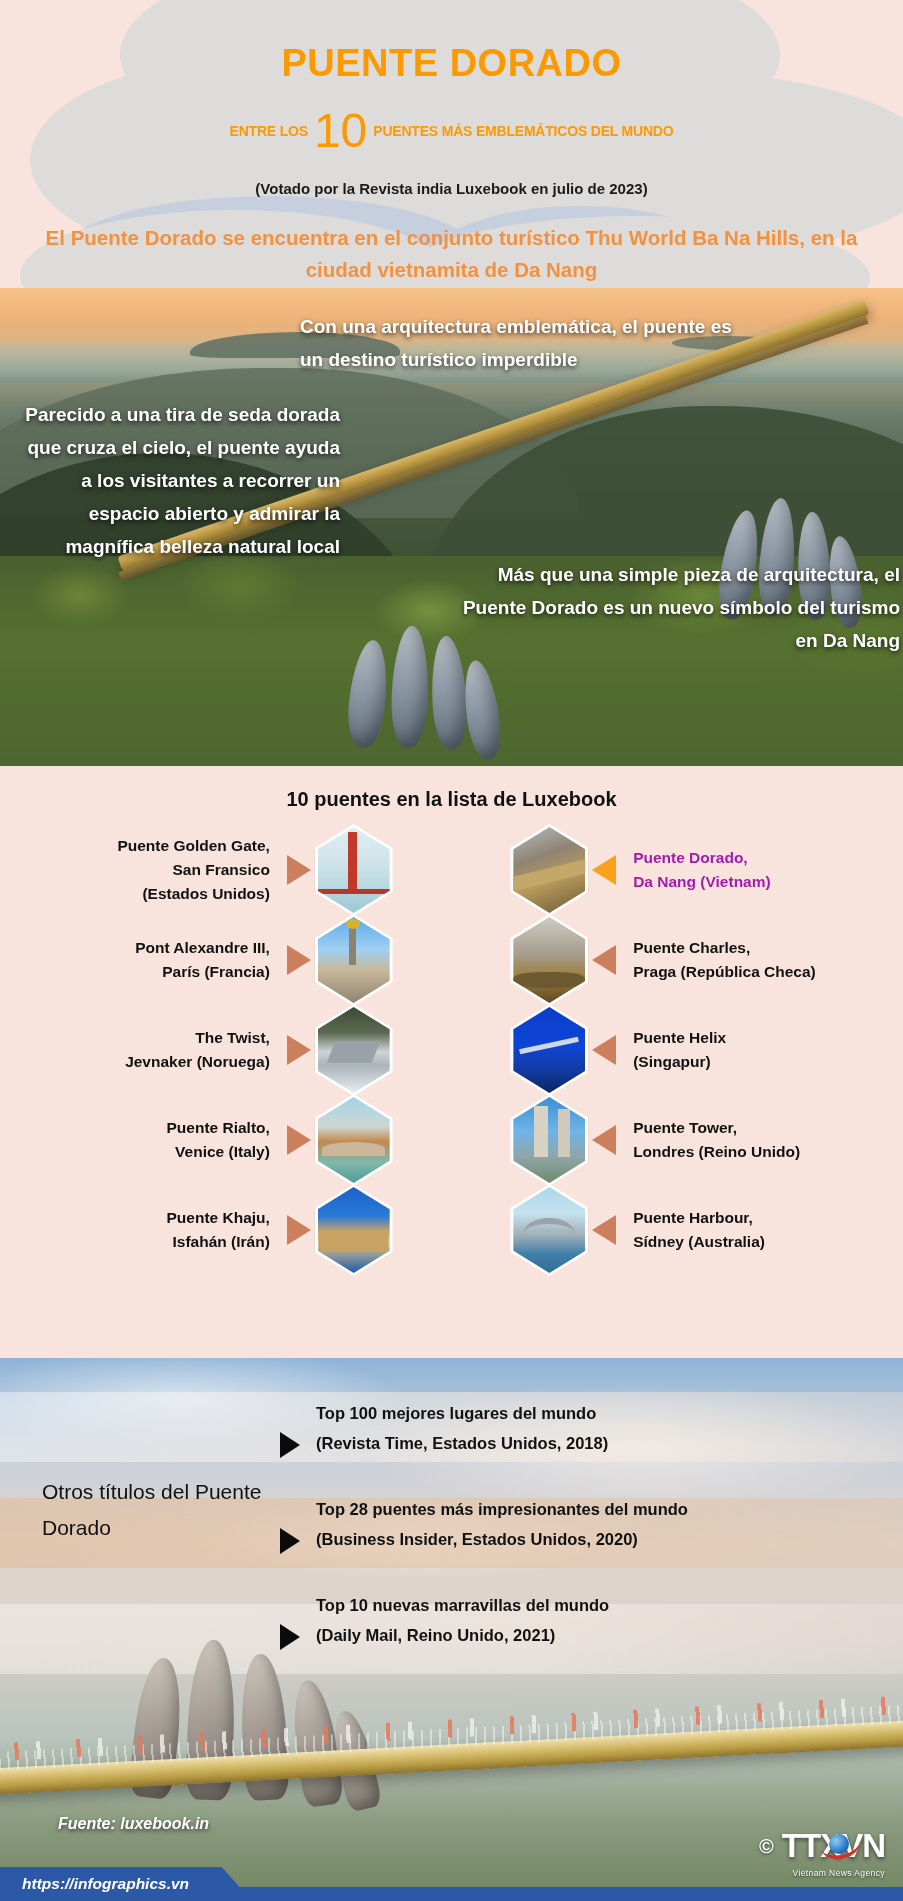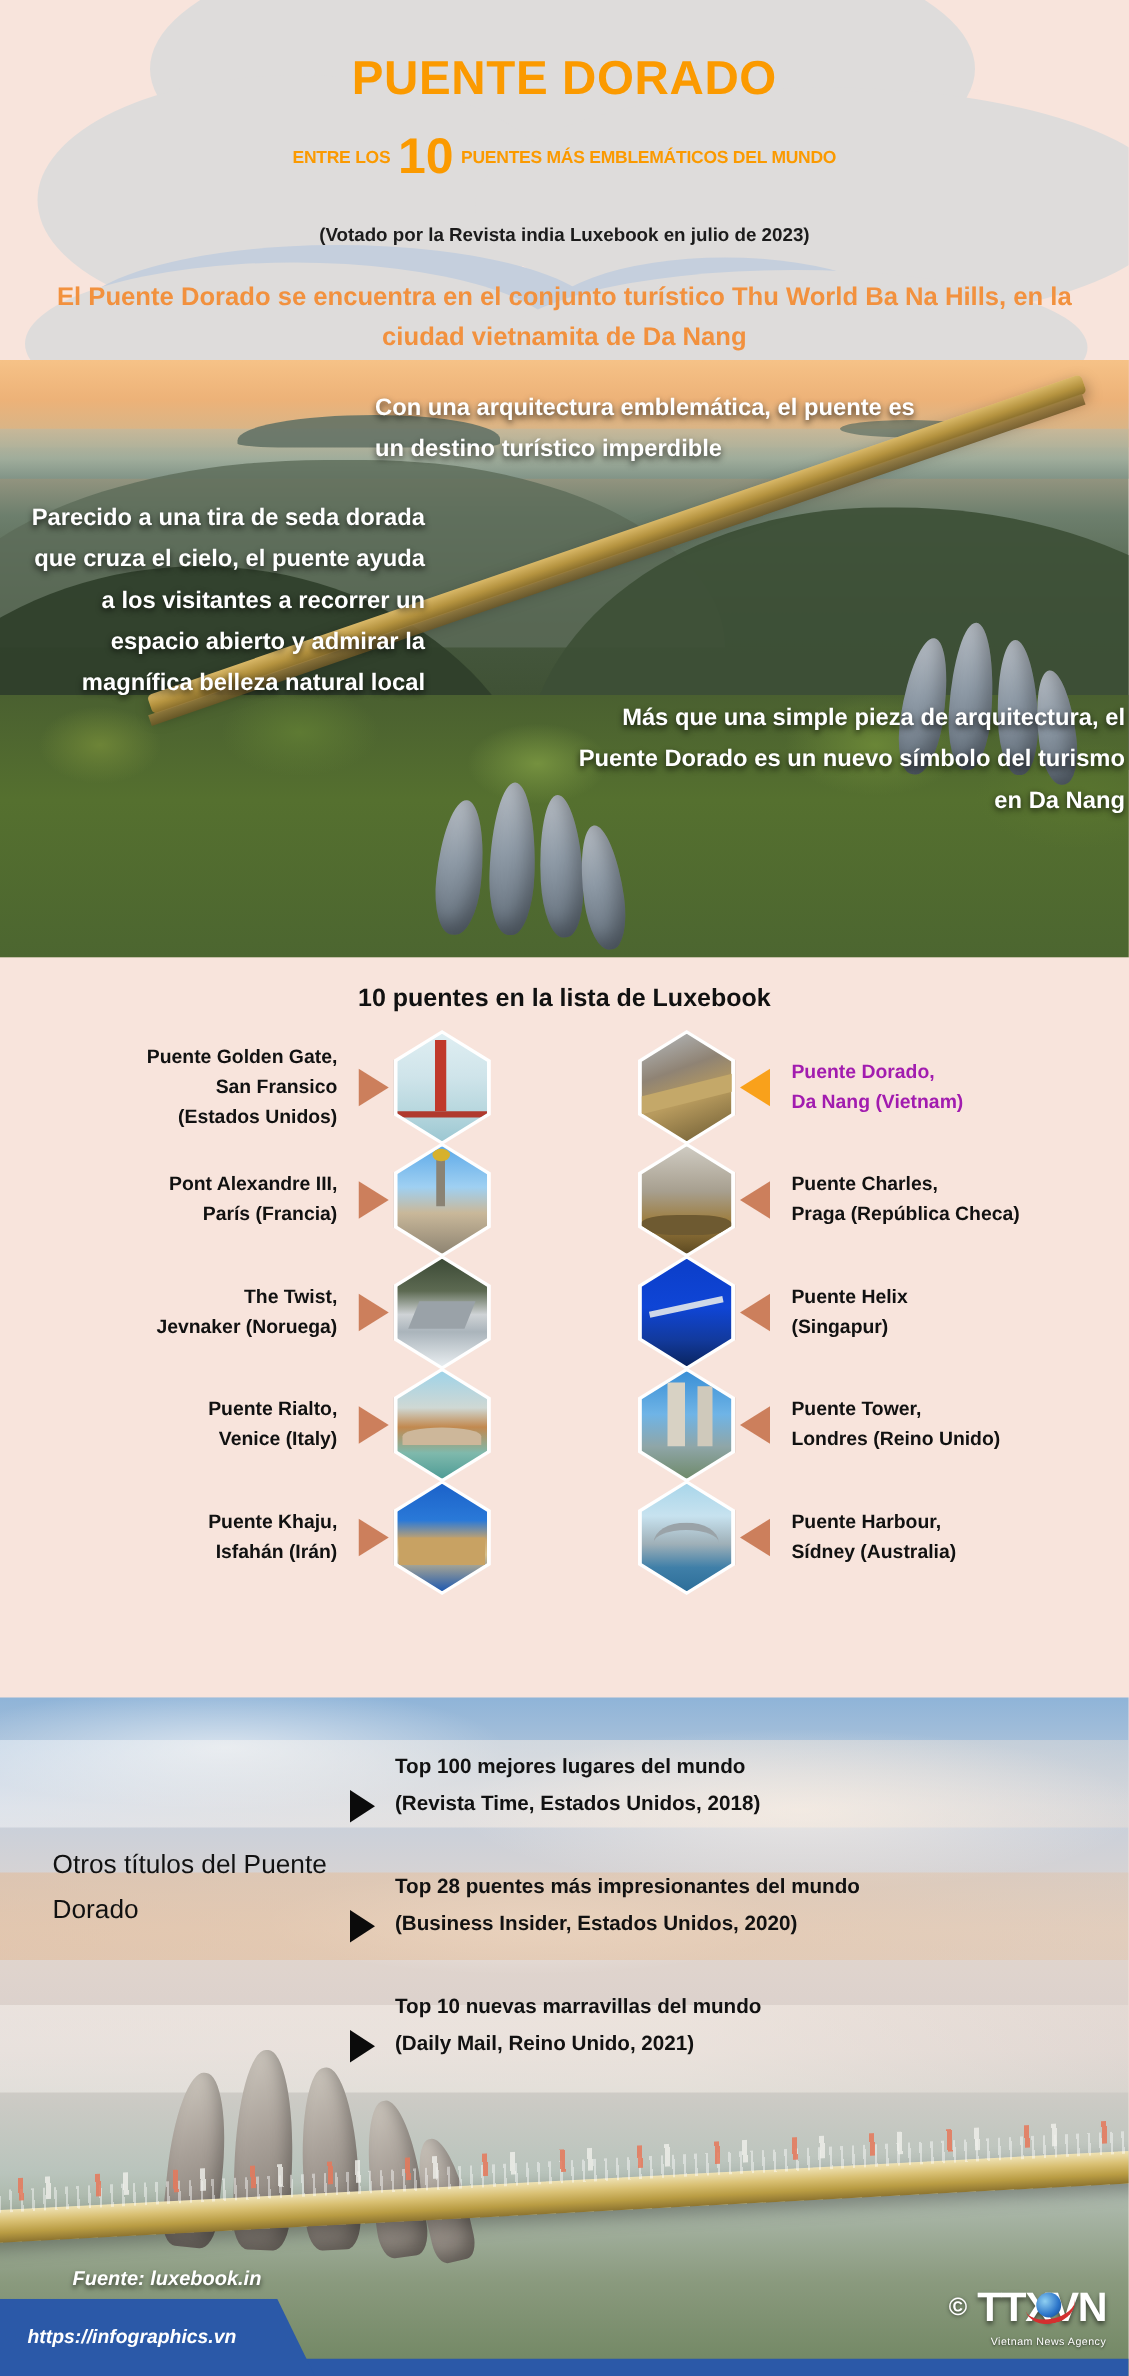--- a/index.html
+++ b/index.html
@@ -29,21 +29,21 @@
   }
   .title-sub-row {
     position:absolute; top:103px; left:0; width:903px; text-align:center;
     white-space:nowrap;
   }
   .title-sub-row .tx {
     font-size:14px; font-weight:bold; color:#FB9A00; vertical-align:middle;
     letter-spacing:-0.2px;
   }
   .title-sub-row .num {
-    font-size:40px; font-weight:bold; color:#FB9A00; vertical-align:middle;
+    font-size:48px; font-weight:normal; color:#FB9A00; vertical-align:middle;
     padding:0 6px;
   }
   .voted {
     position:absolute; top:180px; left:0; width:903px; text-align:center;
     font-size:15px; font-weight:bold; color:#1b1b1b;
   }
   .lead {
     position:absolute; top:222px; left:0; width:903px; text-align:center;
     font-size:20.5px; font-weight:bold; color:#F2913E; line-height:32px;
     padding:0 30px;
@@ -261,21 +261,21 @@
       rgba(220,90,60,.0) 0 14px, rgba(230,120,90,.85) 14px 18px,
       rgba(220,90,60,0) 18px 36px, rgba(240,240,235,.8) 36px 40px,
       rgba(220,90,60,0) 40px 62px);
   }
   .fuente {
     position:absolute; left:58px; bottom:68px; z-index:10;
     color:#fff; font-size:16px; font-weight:bold; font-style:italic;
     text-shadow:0 2px 4px rgba(0,0,0,.6);
   }
   .urlbar {
-    position:absolute; left:0; bottom:0; width:252px; height:62px;
+    position:absolute; left:0; bottom:0; width:252px; height:34px;
     background:#2B59A8; z-index:11;
     clip-path: polygon(0 0, 88% 0, 100% 100%, 0 100%);
     display:flex; align-items:center; padding-left:22px;
   }
   .urlbar span {
     color:#fff; font-size:15.5px; font-style:italic; font-weight:bold;
   }
   .urlstrip {
     position:absolute; left:0; bottom:0; width:903px; height:14px;
     background:#2B59A8; z-index:10;

